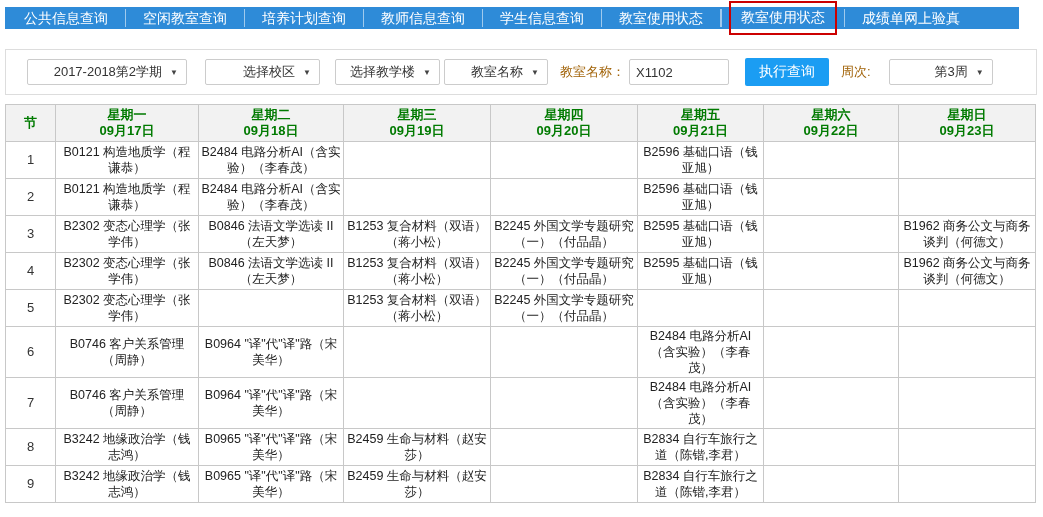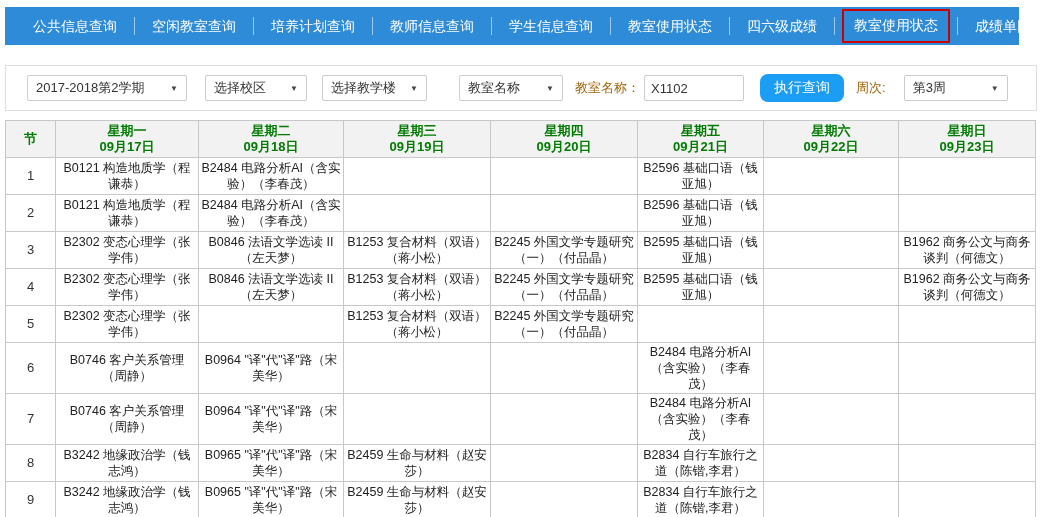--- a/index.html
+++ b/index.html
@@ -9,57 +9,57 @@
     --header-text:#007a00;
   }
   *{box-sizing:border-box;}
   html,body{margin:0;padding:0;}
   body{
     width:1043px;height:517px;overflow:hidden;background:#fff;
     font-family:"Liberation Sans","DejaVu Sans",sans-serif;color:#333;
   }
   
   .nav{
-    margin:7px 24px 0 5px;height:38px;background:var(--nav-bg);
-    display:flex;align-items:center;padding:0 11px;
+    margin:7px 24px 0 5px;height:22px;background:var(--nav-bg);
+    display:flex;align-items:center;padding:0 2px;
   }
   .nav-item{
     color:#fff;font-size:14px;padding:0 17px;white-space:nowrap;cursor:pointer;
     line-height:38px;
   }
   .nav-item.active{
     border:2px solid var(--active-outline);
     line-height:normal;padding:6px 10px;margin:0 7px;
   }
   .nav-divider{
     width:1px;height:18px;background:rgba(255,255,255,.55);flex:0 0 1px;
   }
   
   .filter-bar{
     margin:20px 6px 0 5px;height:46px;border:1px solid #ddd;
     display:flex;align-items:center;padding-left:21px;
   }
   .select{
     height:26px;border:1px solid #ccc;border-radius:2px;background:#fff;
-    display:flex;align-items:center;justify-content:space-between;
+    display:flex;align-items:center;justify-content:flex-end;
     font-size:13px;color:#333;padding:0 8px;cursor:pointer;flex:0 0 auto;
   }
   .select .arrow{font-size:8px;color:#444;margin-left:8px;}
   .sel-semester{width:160px;margin-right:18px;}
-  .sel-campus{width:102px;margin-right:15px;}
-  .sel-building{width:105px;margin-right:32px;}
+  .sel-campus{width:115px;margin-right:15px;}
+  .sel-building{width:105px;margin-right:4px;}
   .sel-classroom{width:104px;margin-right:12px;}
   .filter-label{font-size:13px;color:#a16207;white-space:nowrap;}
   .room-input{
     width:100px;height:26px;border:1px solid #ccc;border-radius:2px;
     font-size:13px;color:#333;padding:0 6px;margin:0 16px 0 4px;outline:none;
     font-family:"Liberation Sans","DejaVu Sans",sans-serif;
   }
   .query-btn{
-    height:28px;background:var(--button-bg);color:#fff;border:none;border-radius:8px;
+    height:28px;background:var(--button-bg);color:#fff;border:none;border-radius:2px;
     font-size:14px;padding:0 14px;cursor:pointer;margin-right:12px;
     font-family:"Liberation Sans","DejaVu Sans",sans-serif;
   }
   .sel-week{width:104px;margin-left:18px;}
   
   table.timetable{
     border-collapse:collapse;table-layout:fixed;width:1030px;
     margin:9px 0 0 5px;font-size:12.5px;
   }
   .timetable th,.timetable td{
@@ -82,21 +82,20 @@
     <div class="nav-item">空闲教室查询</div>
     <span class="nav-divider"></span>
     <div class="nav-item">培养计划查询</div>
     <span class="nav-divider"></span>
     <div class="nav-item">教师信息查询</div>
     <span class="nav-divider"></span>
     <div class="nav-item">学生信息查询</div>
     <span class="nav-divider"></span>
     <div class="nav-item">教室使用状态</div>
     <span class="nav-divider"></span>
-    <div class="nav-item">四六级成绩</div>
     <span class="nav-divider"></span>
     <div class="nav-item active">教室使用状态</div>
     <span class="nav-divider"></span>
     <div class="nav-item">成绩单网上验真</div>
   </div>
 
 <div class="filter-bar">
   <div class="select sel-semester">
     <span>2017-2018第2学期</span>
     <span class="arrow">▼</span>

